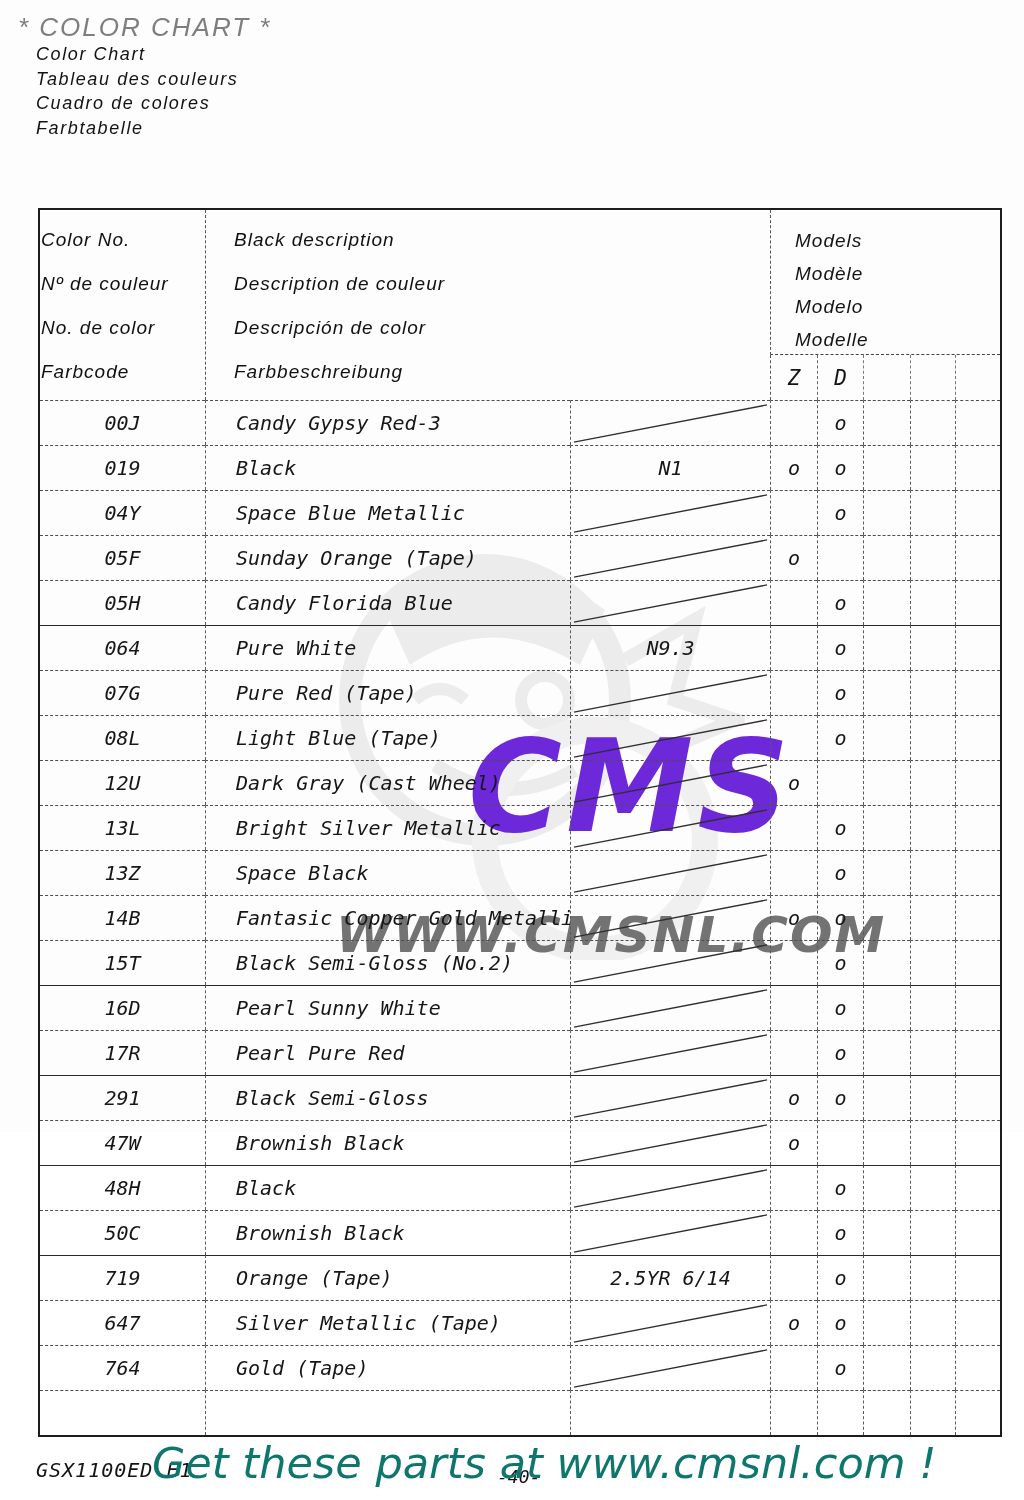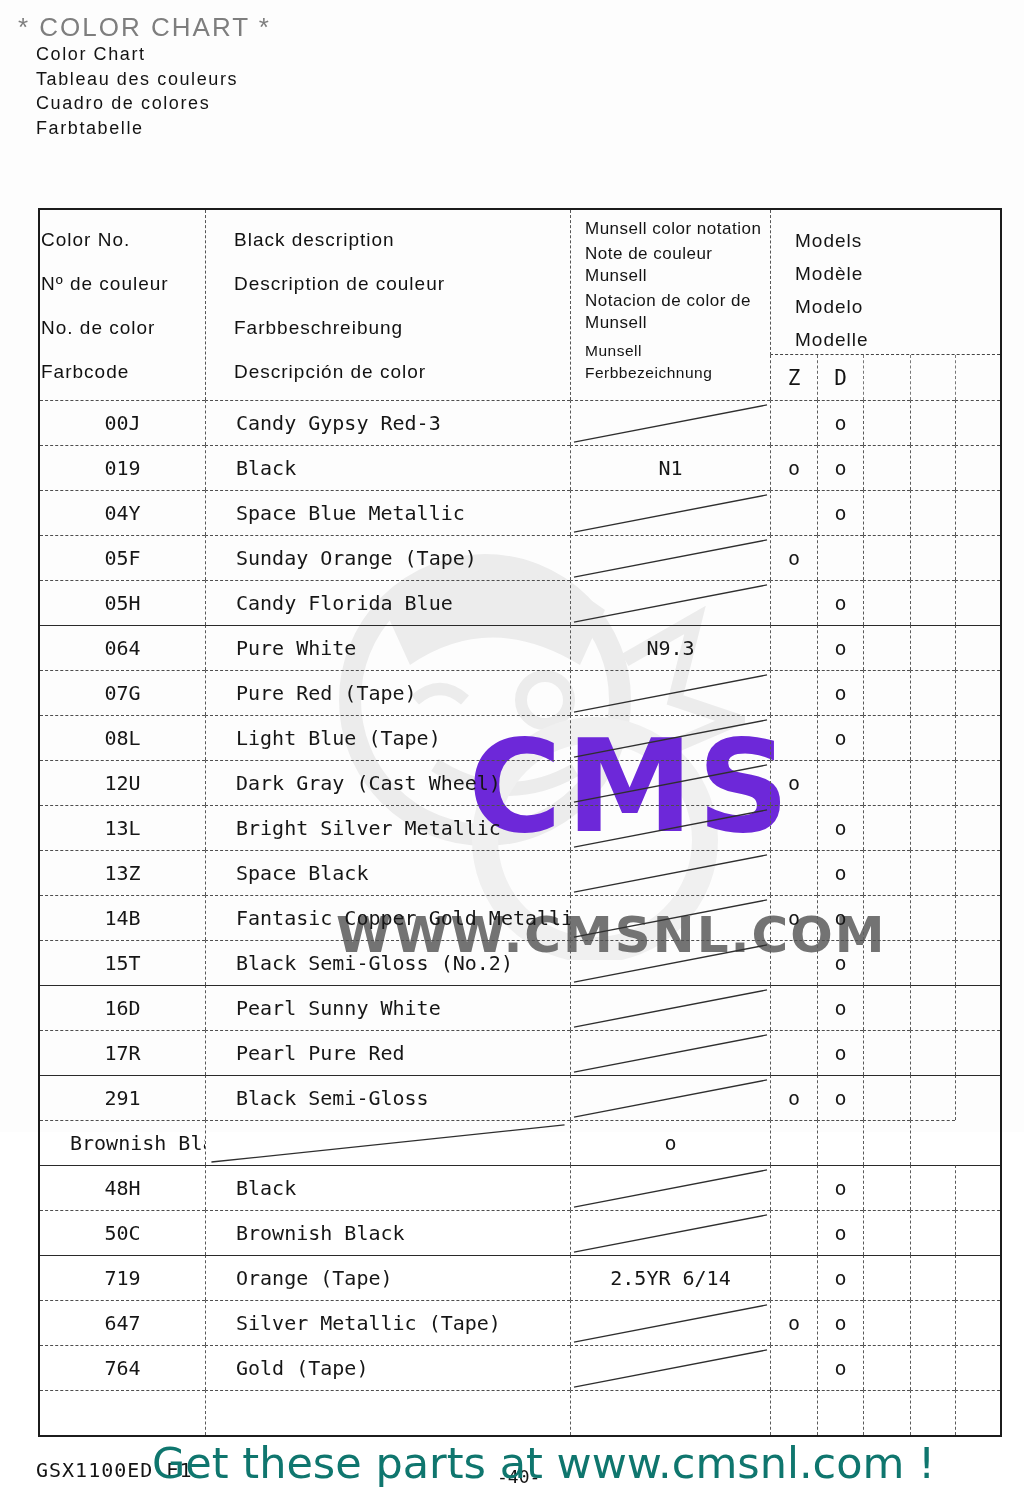--- a/index.html
+++ b/index.html
@@ -1,18 +1,18 @@
 <!DOCTYPE html>
 <html><head>
 <meta charset="utf-8">
 <style>
   * { margin:0; padding:0; box-sizing:border-box; }
   html,body { width:1024px; height:1500px; overflow:hidden; background:#ffffff; }
   .page { position:relative; width:1024px; height:1132px; background:#fdfdfd;
-          font-family:"Liberation Sans", sans-serif; color:#141414; }
+          font-family:"Liberation Sans", sans-serif; color:#141414;font-style:italic; }
 
   
   .title-gray { position:absolute; left:18px; top:12px; font-size:26px; letter-spacing:2px;
                 color:#7e7e7e; font-family:"Liberation Sans", sans-serif; }
   .title-lines { position:absolute; left:36px; top:42px; font-size:18px; letter-spacing:1.6px;
                  line-height:24.5px; color:#131313; }
 
   
   .wm { position:absolute; z-index:0; }
   .wm-svg { left:295px; top:540px; }
@@ -92,28 +92,22 @@
     <div class="grid8 hdr">
       <div class="hc hc1">
         <div>Color No.</div>
         <div>Nº de couleur</div>
         <div>No. de color</div>
         <div>Farbcode</div>
       </div>
       <div class="hc hc2">
         <div>Black description</div>
         <div>Description de couleur</div>
+        <div>Descripción de color</div>
         <div>Farbbeschreibung</div>
-        <div>Descripción de color</div>
-      </div>
-      <div class="hc3">
-        <div class="blk">Munsell color notation</div>
-        <div class="blk">Note de couleur Munsell</div>
-        <div class="blk">Notacion de color de Munsell</div>
-        <div class="blk de">Munsell Ferbbezeichnung</div>
       </div>
       <div class="hmodels">
         <div>Models</div>
         <div>Modèle</div>
         <div>Modelo</div>
         <div>Modelle</div>
       </div>
       <div class="hzd hz">Z</div>
       <div class="hzd hd">D</div>
       <div class="he1"></div>
@@ -331,20 +325,21 @@
               <line x1="3" y1="42" x2="197" y2="4" stroke="#2f2f2f" stroke-width="1.4" vector-effect="non-scaling-stroke"></line>
             </svg>
           </div>
     <div class="zd-c">o</div>
     <div class="zd-c">o</div>
     <div></div>
     <div></div>
     <div></div>
   </div>
         <div class="grid8 row">
+    <div class="code-c">47W</div>
     <div class="desc-c">Brownish Black</div>
     <div class="mun-c">
             <svg viewBox="0 0 200 45" preserveAspectRatio="none">
               <line x1="3" y1="42" x2="197" y2="4" stroke="#2f2f2f" stroke-width="1.4" vector-effect="non-scaling-stroke"></line>
             </svg>
           </div>
     <div class="zd-c">o</div>
     <div class="zd-c"></div>
     <div></div>
     <div></div>

